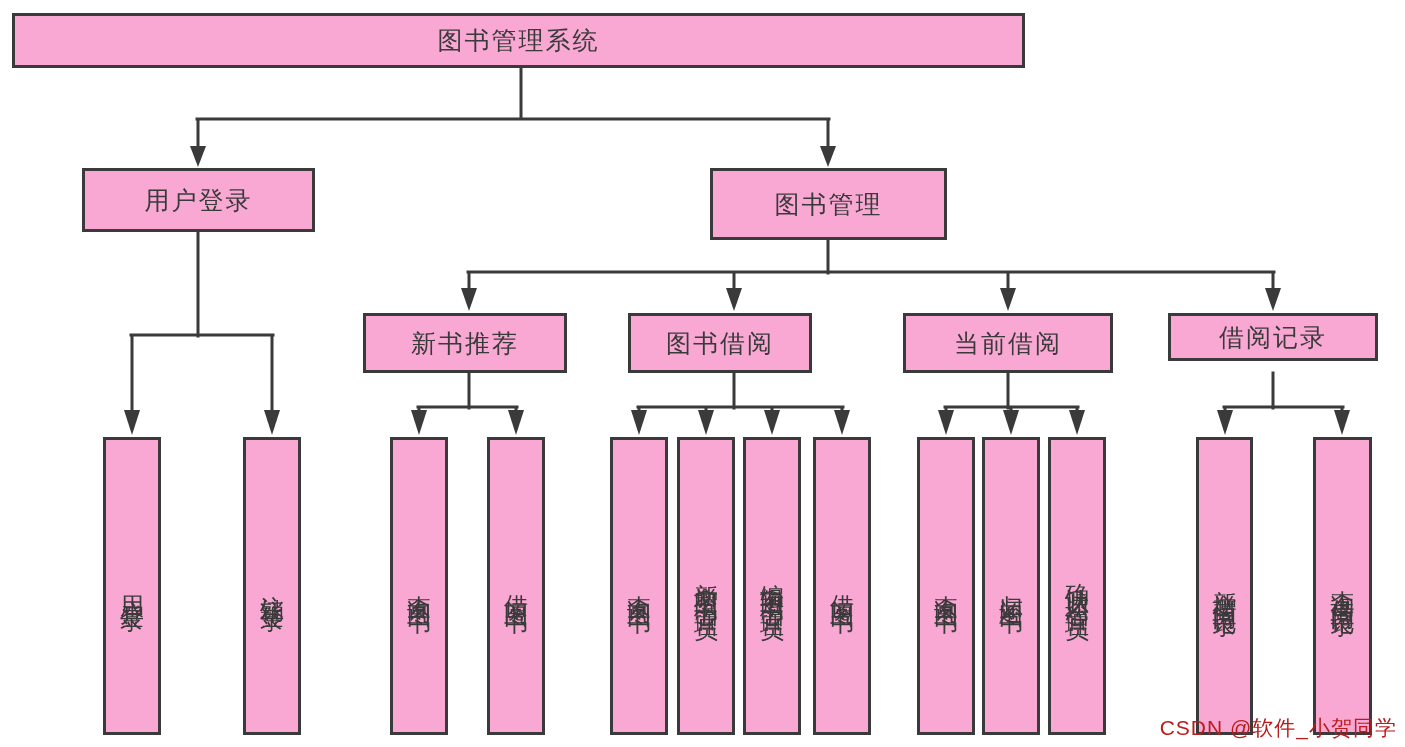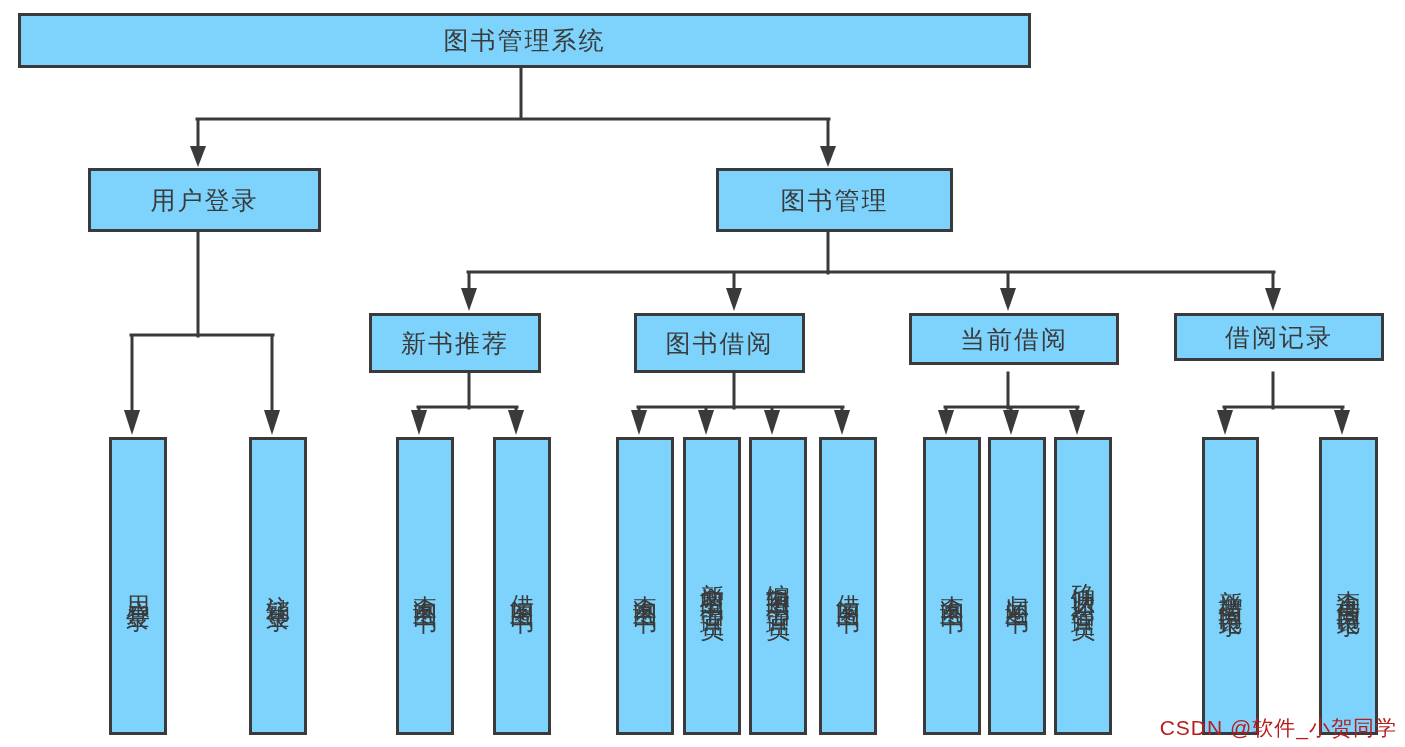--- a/index.html
+++ b/index.html
@@ -15,45 +15,44 @@
   .connectors {
     position: absolute;
     left: 0; top: 0;
     width: 1405px; height: 747px;
     z-index: 1;
   }
   .node {
     position: absolute;
     box-sizing: border-box;
     border: 3px solid #3a3a3a;
-    background: #7dd3fc;
+    background: #f9a8d4;
     display: flex;
     align-items: center;
     justify-content: center;
     z-index: 2;
     font-size: 25px;
     letter-spacing: 2px;
-    margin-left: 6px;
   }
   .hlabel { white-space: nowrap; }
   .leaf { font-size: 24px; }
   .vlabel {
     writing-mode: vertical-rl;
     text-orientation: mixed;
     letter-spacing: 5px;
     line-height: 1;
     white-space: nowrap;
   }
   
   #n-root { left: 12px;  top: 13px;  width: 1013px; height: 55px; }
   #n-l2a  { left: 82px;  top: 168px; width: 233px;  height: 64px; }
-  #n-l2b  { left: 710px; top: 168px; width: 237px;  height: 64px; }
-  #n-l3a  { left: 363px;  top: 313px; width: 172px; height: 60px; }
-  #n-l3b  { left: 628px;  top: 313px; width: 171px; height: 60px; }
-  #n-l3c  { left: 903px;  top: 313px; width: 210px; height: 52px; }
+  #n-l2b  { left: 710px; top: 168px; width: 237px;  height: 72px; }
+  #n-l3a  { left: 363px;  top: 313px; width: 204px; height: 60px; }
+  #n-l3b  { left: 628px;  top: 313px; width: 184px; height: 60px; }
+  #n-l3c  { left: 903px;  top: 313px; width: 210px; height: 60px; }
   #n-l3d  { left: 1168px; top: 313px; width: 210px; height: 48px; }
   .leaf { top: 437px; height: 298px; width: 58px; }
   #lf-1a { left: 103px; }
   #lf-1b { left: 243px; }
   #lf-2a { left: 390px; }
   #lf-2b { left: 487px; }
   #lf-3a { left: 610px; }
   #lf-3b { left: 677px; }
   #lf-3c { left: 743px; }
   #lf-3d { left: 813px; }

